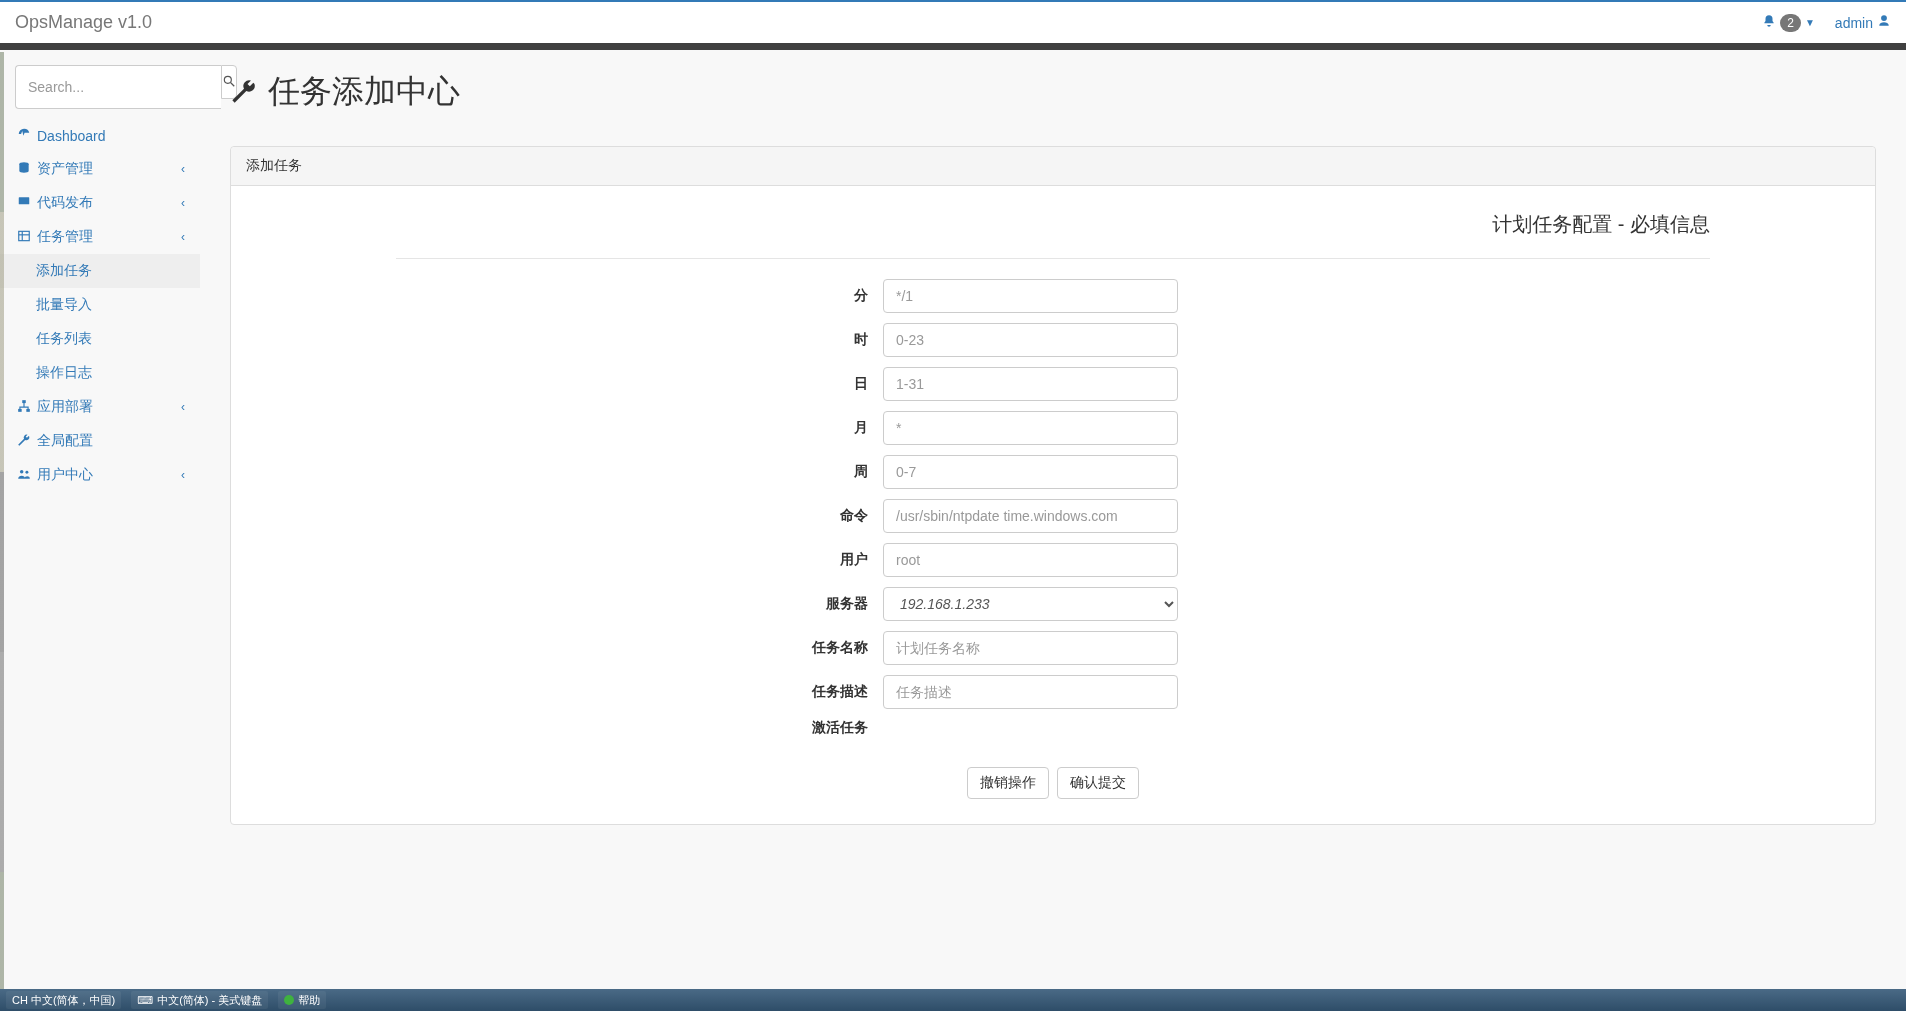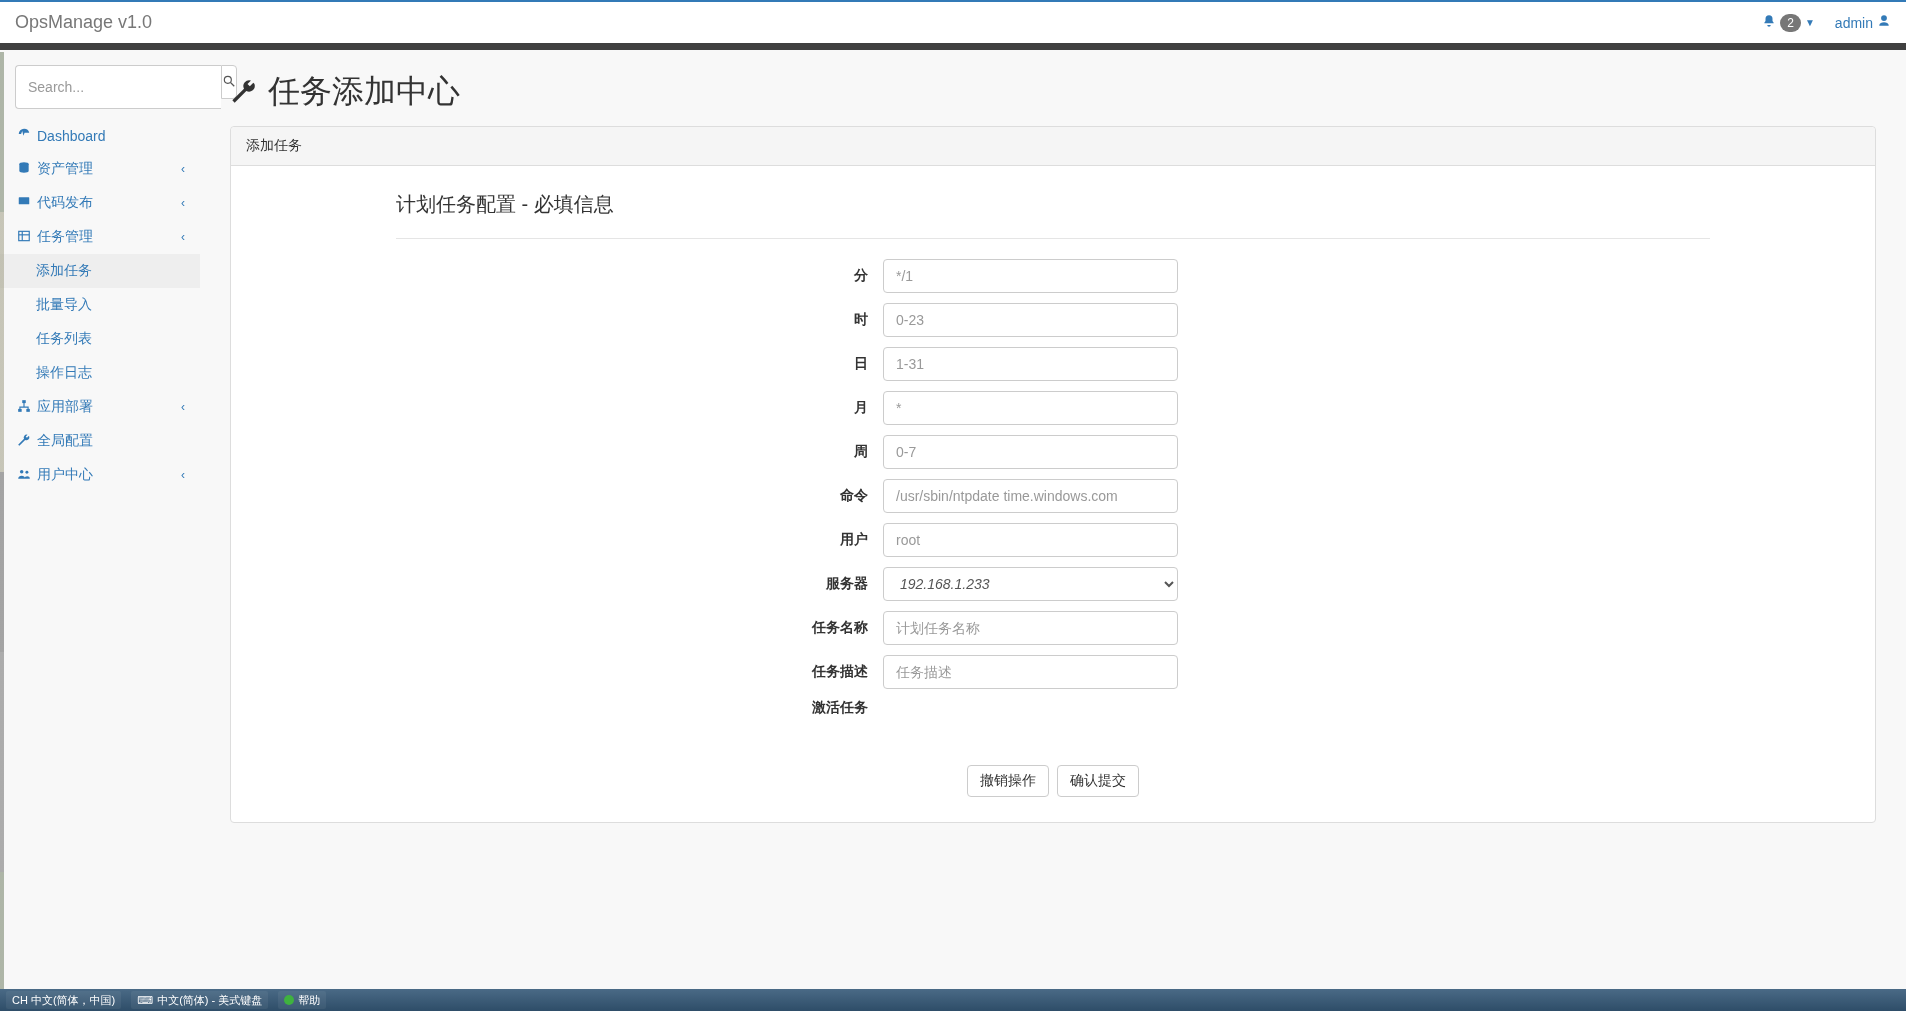--- a/index.html
+++ b/index.html
@@ -107,21 +107,21 @@
 }
 .nav-sub { list-style: none; }
 .nav-sub > li > a { padding-left: 36px; }
 .nav-sub > li.active > a { background: #eee; }
 
 
 .page-header {
   display: flex;
   align-items: center;
   gap: 10px;
-  margin-bottom: 12px;
+  margin-bottom: 32px;
 }
 .page-header h1 {
   font-size: 32px;
   font-weight: 500;
   color: #333;
 }
 
 
 .panel {
   background: #fff;
@@ -133,21 +133,21 @@
   border-bottom: 1px solid #ddd;
   padding: 10px 15px;
   color: #333;
   border-radius: 4px 4px 0 0;
 }
 .panel-body {
   padding: 15px;
 }
 
 .config-legend {
-  text-align: left;
+  text-align: right;
   font-size: 20px;
   color: #333;
   padding: 10px 0 20px 0;
   border-bottom: 1px solid #e5e5e5;
   margin: 0 150px 20px 150px;
 }
 
 
 .form-horizontal { max-width: 960px; margin: 0 auto; }
 .form-group {
@@ -173,21 +173,21 @@
   color: #555;
   background: #fff;
 }
 .form-control::placeholder { color: #999; }
 select.form-control { appearance: auto; font-style: italic; }
 
 .form-actions {
   display: flex;
   gap: 8px;
   justify-content: center;
-  margin-top: 48px;
+  margin-top: 30px;
   padding-bottom: 10px;
 }
 .btn {
   padding: 6px 12px;
   border: 1px solid #ccc;
   background: #fff;
   border-radius: 4px;
   cursor: pointer;
   font-size: 14px;
   color: #333;

